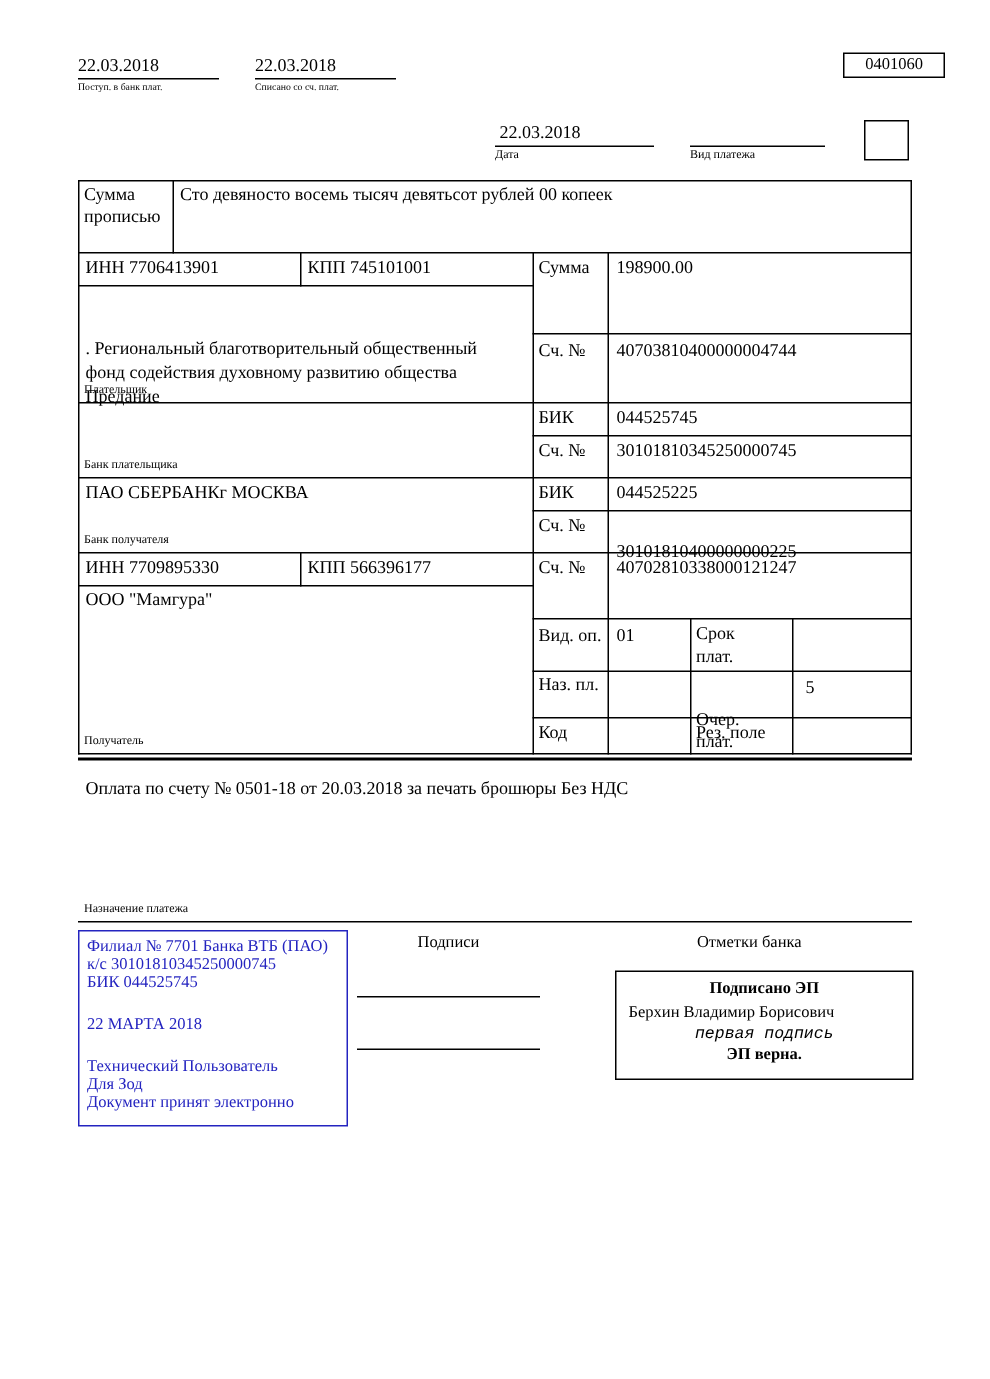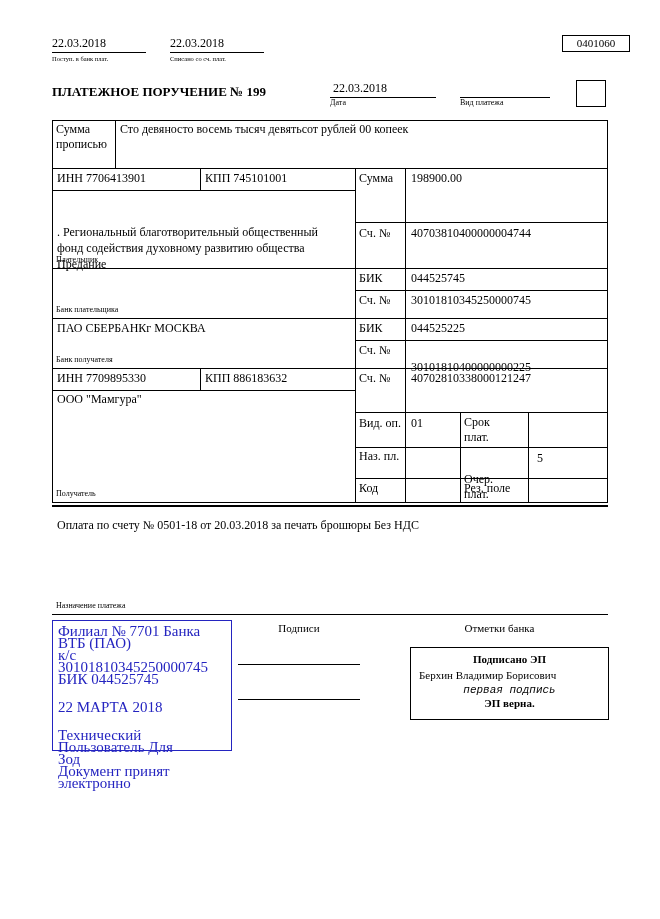--- a/index.html
+++ b/index.html
@@ -10,21 +10,21 @@
   .hline { position:absolute; height:1px; background:#000; }
   .vline { position:absolute; width:1px; background:#000; }
   .t12 { font-size:12px; line-height:15px; }
   .t12w { font-size:12px; line-height:16px;margin-top:32px; }
   .label-sm { font-size:8px; line-height:10px; }
   .label-xs { font-size:6.5px; line-height:8px; margin-top:2px; }
   .dateval { font-size:12px; line-height:14px; padding-bottom:2px; border-bottom:1px solid #000; }
   .title { font-size:13px; font-weight:bold; }
   .form-code { border:1px solid #000; text-align:center; font-size:11px; line-height:15px; }
   .box { border:1px solid #000; }
-  .stamp { border:1px solid #2424c0; color:#2424c0; font-size:15px; line-height:12px; padding:4px 5px; }
+  .stamp { border:1px solid #2424c0; color:#2424c0; font-size:11px; line-height:12px; padding:4px 5px; }
   .mt16 { margin-top:16px; }
   .hdr { font-size:11px; text-align:center; }
   .marks { border:1px solid #000; font-size:11px; line-height:13px; }
   .marks .c { text-align:center; }
   .marks .b { font-weight:bold; }
   .marks .i { font-style:italic;font-family:Liberation Mono, monospace; }
 </style>
 </head>
 <body>
 
@@ -35,21 +35,20 @@
     <div class="label-xs">Поступ. в банк плат.</div>
   </div>
   <div class="abs" style="left:170px;top:36px;width:94px">
     <div class="dateval">22.03.2018</div>
     <div class="label-xs">Списано со сч. плат.</div>
   </div>
   <div class="abs form-code" style="left:562px;top:35px;width:68px;height:17px">
     <span>0401060</span>
   </div>
 
-  <div class="abs title" style="left:52px;top:84px">ПЛАТЕЖНОЕ ПОРУЧЕНИЕ № 199</div>
   <div class="abs" style="left:330px;top:81px;width:106px">
     <div class="dateval" style="padding-left:3px">22.03.2018</div>
     <div class="label-sm" style="text-align:left">Дата</div>
   </div>
   <div class="abs" style="left:460px;top:81px;width:90px">
     <div class="dateval">&nbsp;</div>
     <div class="label-sm">Вид платежа</div>
   </div>
   <div class="abs box" style="left:576px;top:80px;width:30px;height:27px"></div>
 
@@ -99,21 +98,21 @@
   <div class="abs label-sm" style="left:56px;top:305px">Банк плательщика</div>
 
   <div class="abs t12" style="left:57px;top:321px">ПАО СБЕРБАНКг МОСКВА</div>
   <div class="abs t12" style="left:359px;top:321px">БИК</div>
   <div class="abs t12" style="left:411px;top:321px">044525225</div>
   <div class="abs t12" style="left:359px;top:343px">Сч. №</div>
   <div class="abs t12" style="left:411px;top:360px">30101810400000000225</div>
   <div class="abs label-sm" style="left:56px;top:355px">Банк получателя</div>
 
   <div class="abs t12" style="left:57px;top:371px">ИНН 7709895330</div>
-  <div class="abs t12" style="left:205px;top:371px">КПП 886183632</div>
+  <div class="abs t12" style="left:205px;top:371px">КПП 566396177</div>
   <div class="abs t12" style="left:359px;top:371px">Сч. №</div>
   <div class="abs t12" style="left:411px;top:371px">40702810338000121247</div>
   <div class="abs t12" style="left:57px;top:392px">ООО "Мамгура"</div>
   <div class="abs label-sm" style="left:56px;top:489px">Получатель</div>
 
   <div class="abs t12" style="left:359px;top:416px">Вид. оп.</div>
   <div class="abs t12" style="left:411px;top:416px">01</div>
   <div class="abs t12" style="left:464px;top:415px;width:50px">Срок плат.</div>
   <div class="abs t12" style="left:359px;top:449px">Наз. пл.</div>
   <div class="abs t12" style="left:464px;top:472px;width:50px">Очер. плат.</div>

